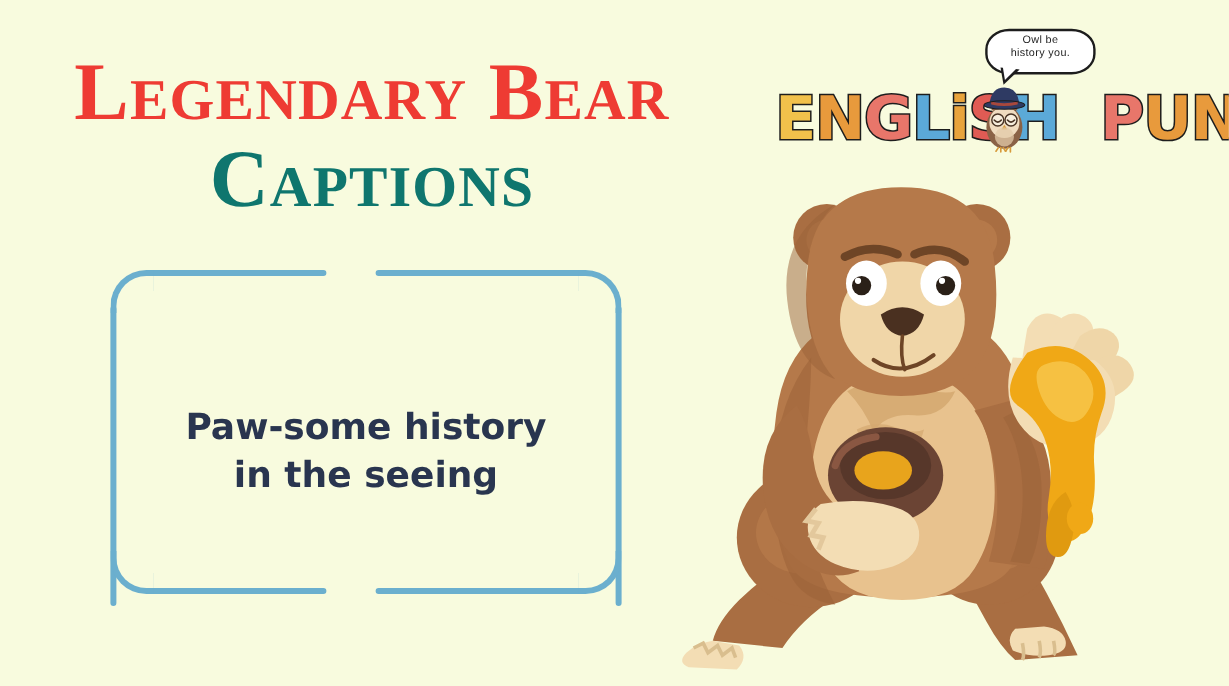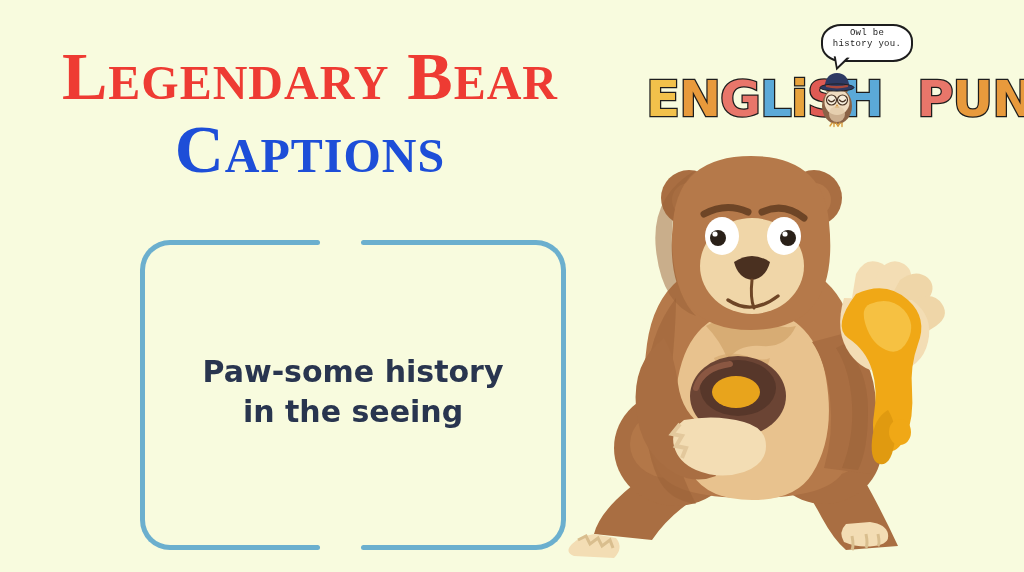--- a/index.html
+++ b/index.html
@@ -66,21 +66,21 @@
     border: 2px solid #1d1d1d;
     border-radius: 20px / 17px;
     background: #FFFFFF;
     box-sizing: border-box;
   }
   .bubble-text {
     position: absolute;
     left: 0; top: 4px;
     width: 92px;
     text-align: center;
-    font-family: Liberation Mono, monospace;
+    font-family: Liberation Sans, sans-serif;
     font-size: 9px;
     line-height: 11px;
     color: #1d1d1d;
     letter-spacing: 0.3px;
   }
   .bubble-tail {
     position: absolute;
     left: 12px;
     top: 33px;
     width: 0; height: 0;
@@ -125,24 +125,23 @@
     left: 168px;
     top: 38px;
     width: 46px;
     height: 68px;
   }
 
   
   .caption-box {
     position: absolute;
     left: 92px;
-    top: 240px;
+    top: 225px;
     width: 426px;
-    height: 310px;
-    margin-left: 48px;
+    height: 270px;
   }
   .cb-edge { position: absolute; background: #6BAFCE; }
   
   .cb-left {
     left: 0px; top: 30px; width: 5px; height: 250px;
     border-radius: 3px;
   }
   
   .cb-right {
     right: 0px; top: 30px; width: 5px; height: 250px;
@@ -200,21 +199,21 @@
     height: 420px;
   }
 </style>
 </head>
 <body style="background: rgb(248, 251, 222);">
 
 <div id="canvas" style="background: rgb(248, 251, 222);">
 
   <div class="title-block">
     <span class="title-line title-line-1" style="color: rgb(238, 59, 51);">Legendary Bear</span>
-    <span class="title-line title-line-2" style="color: #1d4ed8;">Captions</span>
+    <span class="title-line title-line-2" style="color: #0f766e;">Captions</span>
   </div>
 
   <div class="logo">
 
     <div class="logo-bubble">
       <div class="bubble-body"></div>
       <div class="bubble-tail"></div>
       <div class="bubble-tail-inner"></div>
       <div class="bubble-text">
         <div>Owl be</div>

